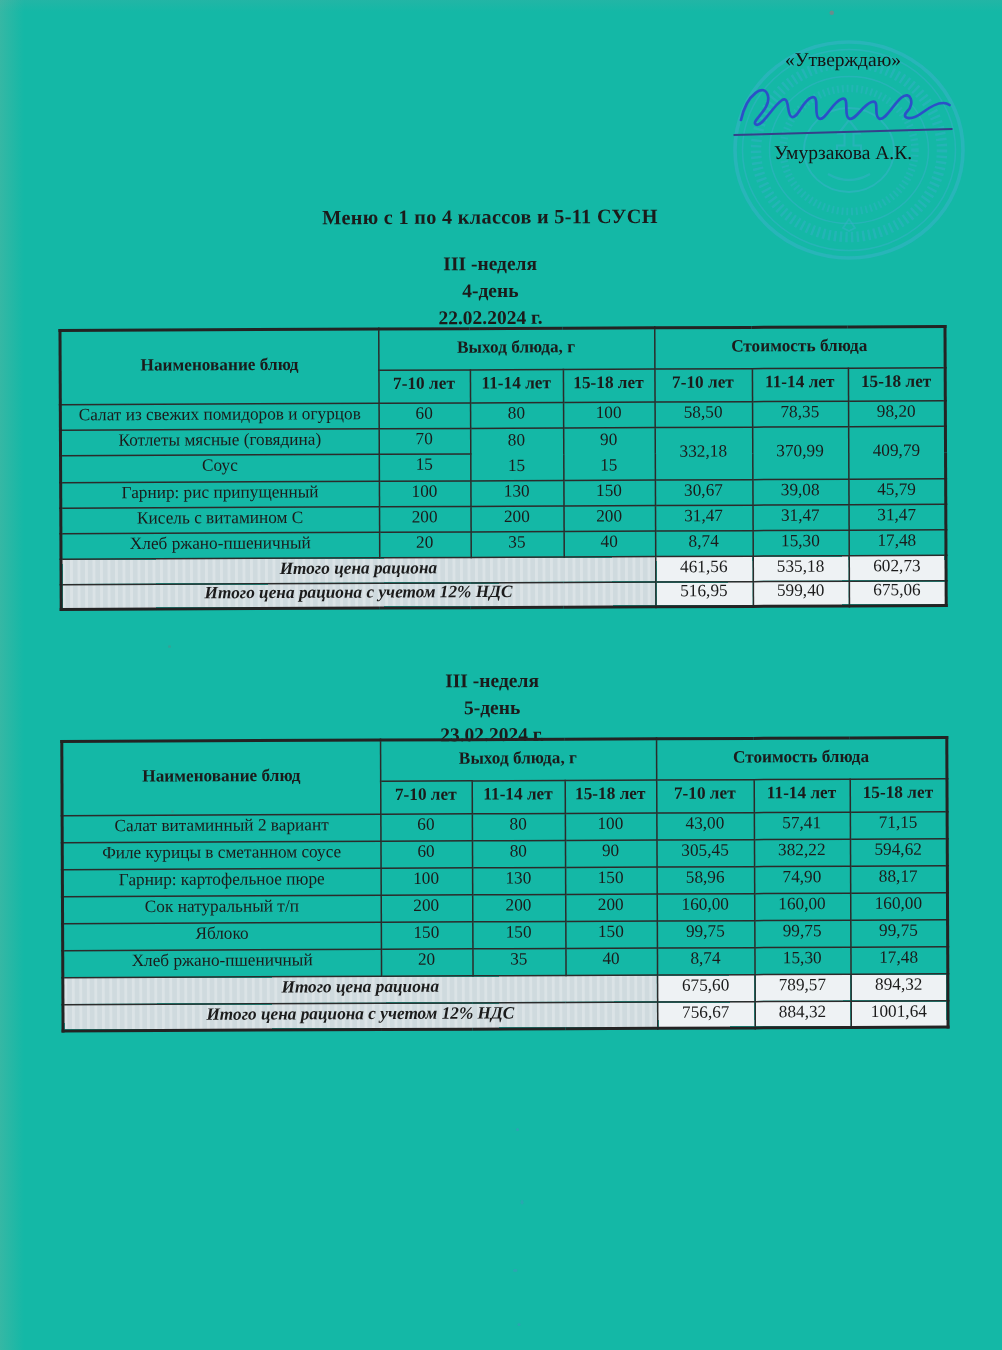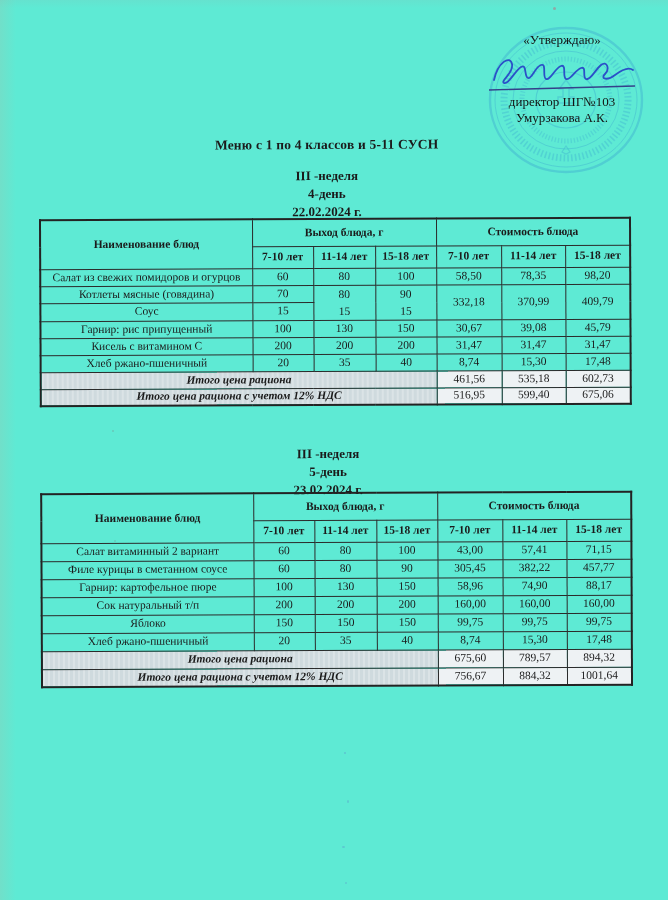--- a/index.html
+++ b/index.html
@@ -3,21 +3,21 @@
 <meta charset="utf-8">
 <style>
   html,body{margin:0;padding:0;}
   body{
     width:668px;height:900px;
     background:#ffffff;
     font-family:"Liberation Serif","DejaVu Serif",serif;
     color:#1b1b1b;
     overflow:hidden;
   }
-  .page{position:relative;width:668px;height:900px;background:#5eead4;overflow:hidden;}
+  .page{position:relative;width:668px;height:900px;background:#14b8a6;overflow:hidden;}
   .edge-left{position:absolute;left:0;top:0;width:16px;height:900px;
     background:linear-gradient(to right, rgba(188,182,158,0.20), rgba(188,182,158,0));}
   .edge-top{position:absolute;left:0;top:0;width:668px;height:8px;
     background:linear-gradient(to bottom, rgba(160,160,160,0.10), rgba(160,160,160,0));}
 
   
   .stamp{position:absolute;left:486px;top:24px;width:160px;height:152px;z-index:1;
     filter:blur(0.4px);opacity:0.85;}
   .approval{position:absolute;left:472px;top:32px;width:180px;z-index:2;
     text-align:center;font-size:13px;line-height:16px;color:#141414;}
@@ -88,21 +88,20 @@
       </g>
     </svg>
   </div>
 
   <div class="approval">
     <div>«Утверждаю»</div>
     <svg class="sig" width="152" height="46" viewBox="0 0 152 46">
       <path d="M8,30 C12,12 24,5 26,14 C28,23 14,31 18,33 C22,35 29,21 35,17 C41,13 38,27 42,28 C46,29 49,17 55,15 C61,13 56,27 60,29 C64,31 69,18 75,16 C81,14 76,27 80,29 C84,31 89,20 95,18 C101,16 96,27 100,29 C104,31 109,20 115,15 C121,10 124,19 119,24 C114,29 121,31 129,25 C137,19 143,17 147,20" stroke="#2b50c8" stroke-width="1.8" fill="none" stroke-linecap="round"></path>
       <path d="M3,40 L149,36" stroke="#35408a" stroke-width="1.3" fill="none"></path>
     </svg>
-    <div>директор ШГ№103</div>
     <div>Умурзакова А.К.</div>
   </div>
 
   <div class="doc-tilt">
 
     <div class="title">Меню с 1 по 4 классов и 5-11 СУСН</div>
 
     <div class="section-head sh1">
       <div>III -неделя</div>
       <div>4-день</div>
@@ -246,21 +245,21 @@
           <td>57,41</td>
           <td>71,15</td>
         </tr>
         <tr>
           <td class="name">Филе курицы в сметанном соусе</td>
           <td>60</td>
           <td>80</td>
           <td>90</td>
           <td>305,45</td>
           <td>382,22</td>
-          <td>457,77</td>
+          <td>594,62</td>
         </tr>
         <tr>
           <td class="name">Гарнир: картофельное пюре</td>
           <td>100</td>
           <td>130</td>
           <td>150</td>
           <td>58,96</td>
           <td>74,90</td>
           <td>88,17</td>
         </tr>

